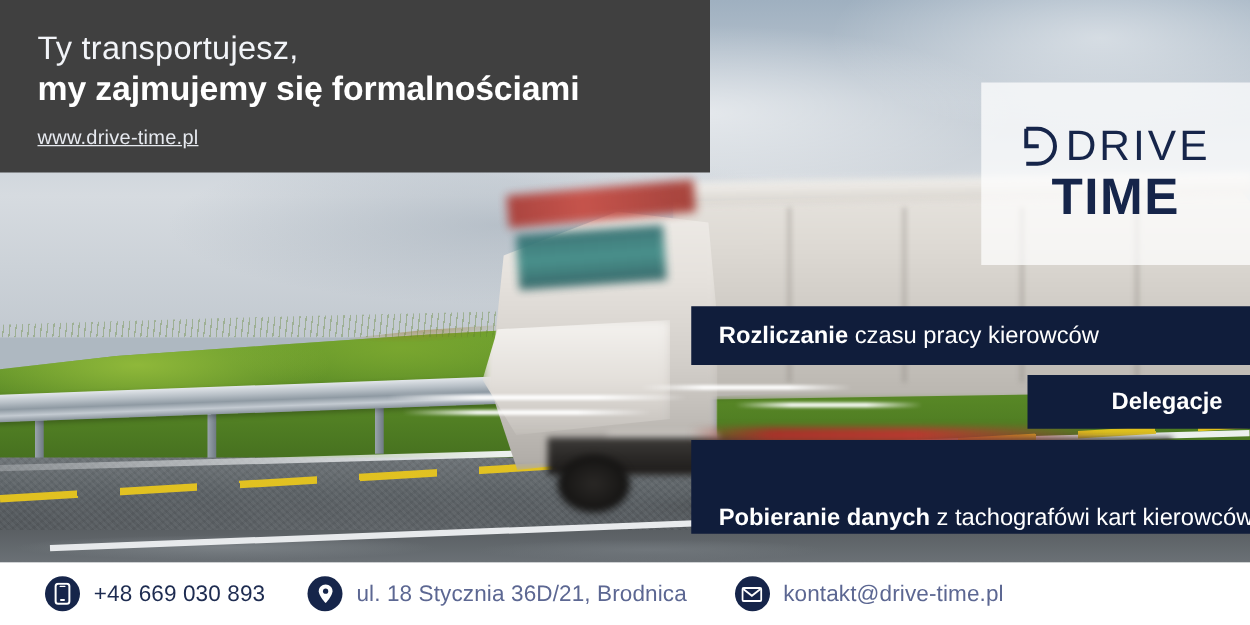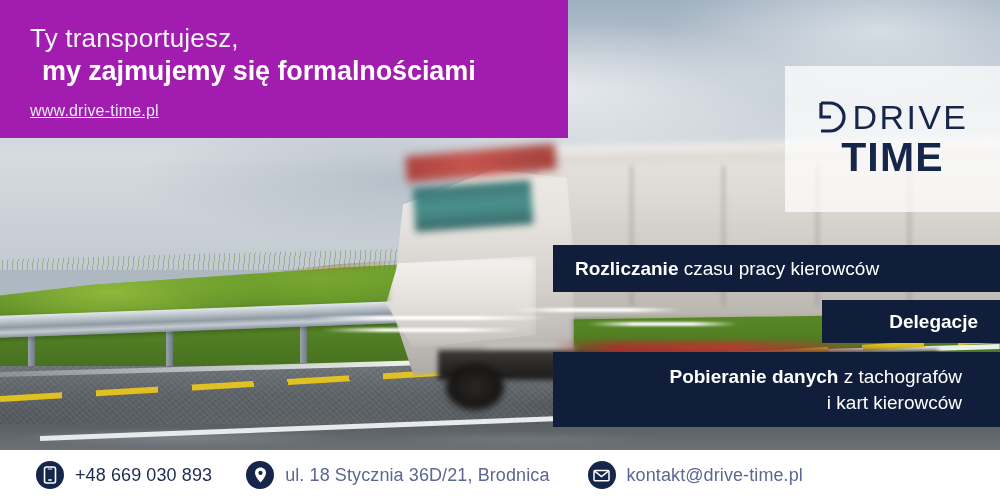--- a/index.html
+++ b/index.html
@@ -211,32 +211,31 @@
   }
   .truck-shadow {
     position:absolute; left:30px; top:256px; width:540px; height:26px;
     background:radial-gradient(ellipse 260px 13px at 50% 50%, rgba(0,0,0,.45), rgba(0,0,0,0) 72%);
     filter:blur(4px);
   }
 
   
   .header-block {
     position:absolute; left:0; top:0; width:568px; height:138px;
-    background:#a21caf; z-index:6;
+    background:#404040; z-index:6;
   }
   .headline-1 {
     position:absolute; left:30px; top:23px;
     font-size:26px; font-weight:400; color:#f2f4f8; letter-spacing:.2px;
     white-space:nowrap;
   }
   .headline-2 {
     position:absolute; left:30px; top:56px;
     font-size:27px; font-weight:700; color:#ffffff; letter-spacing:-.1px;
     white-space:nowrap;
-    margin-left:12px;
   }
   .headline-url {
     position:absolute; left:30px; top:102px;
     font-size:16px; font-weight:400; color:#e6e9ef; letter-spacing:.2px;
     white-space:nowrap;
     text-decoration:underline;
   }
 
   
   .logo-panel {
@@ -269,22 +268,22 @@
   .feature-1 {
     left:553px; top:245px; width:447px; height:47px;
     justify-content:flex-start; padding-left:22px;
   }
   .feature-2 {
     left:822px; top:300px; width:178px; height:43px;
     justify-content:flex-end; padding-right:22px;
   }
   .feature-3 {
     left:553px; top:352px; width:447px; height:75px;
-    flex-direction:column; align-items:flex-end; justify-content:center;
-    padding-right:38px; padding-left:22px;
+    flex-direction:row; align-items:flex-end; justify-content:space-between;
+    padding-right:22px; padding-left:22px;
   }
   .feat-text { font-size:19px; font-weight:400; white-space:nowrap; line-height:1.32; }
   .feat-text b { font-weight:700; }
   .feat-line-2 { font-size:19px; font-weight:400; white-space:nowrap; line-height:1.32; }
 
   
   .contact-bar {
     position:absolute; left:0; top:450px; width:1000px; height:50px;
     background:#ffffff; display:flex; align-items:center; z-index:7;
   }

